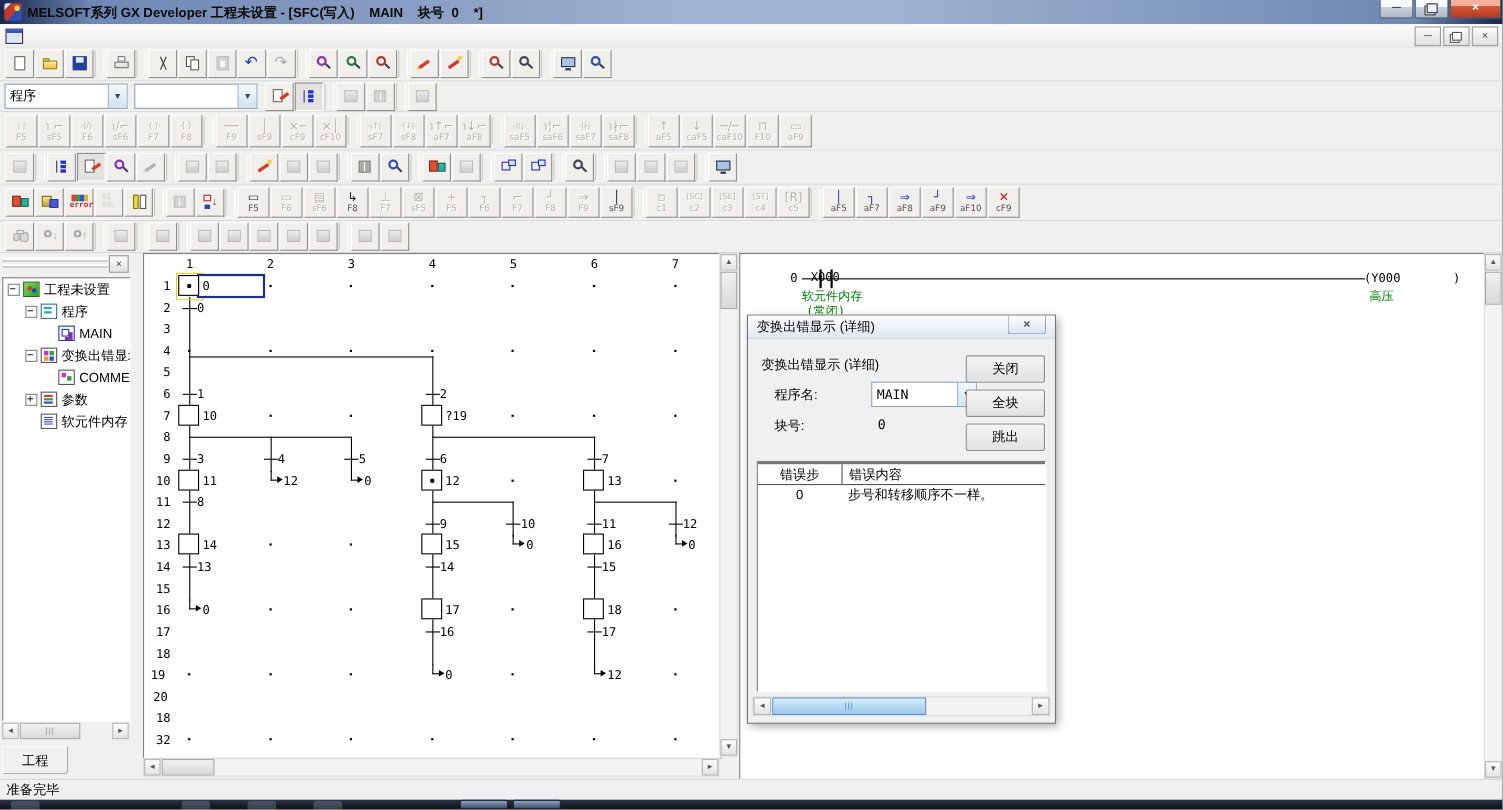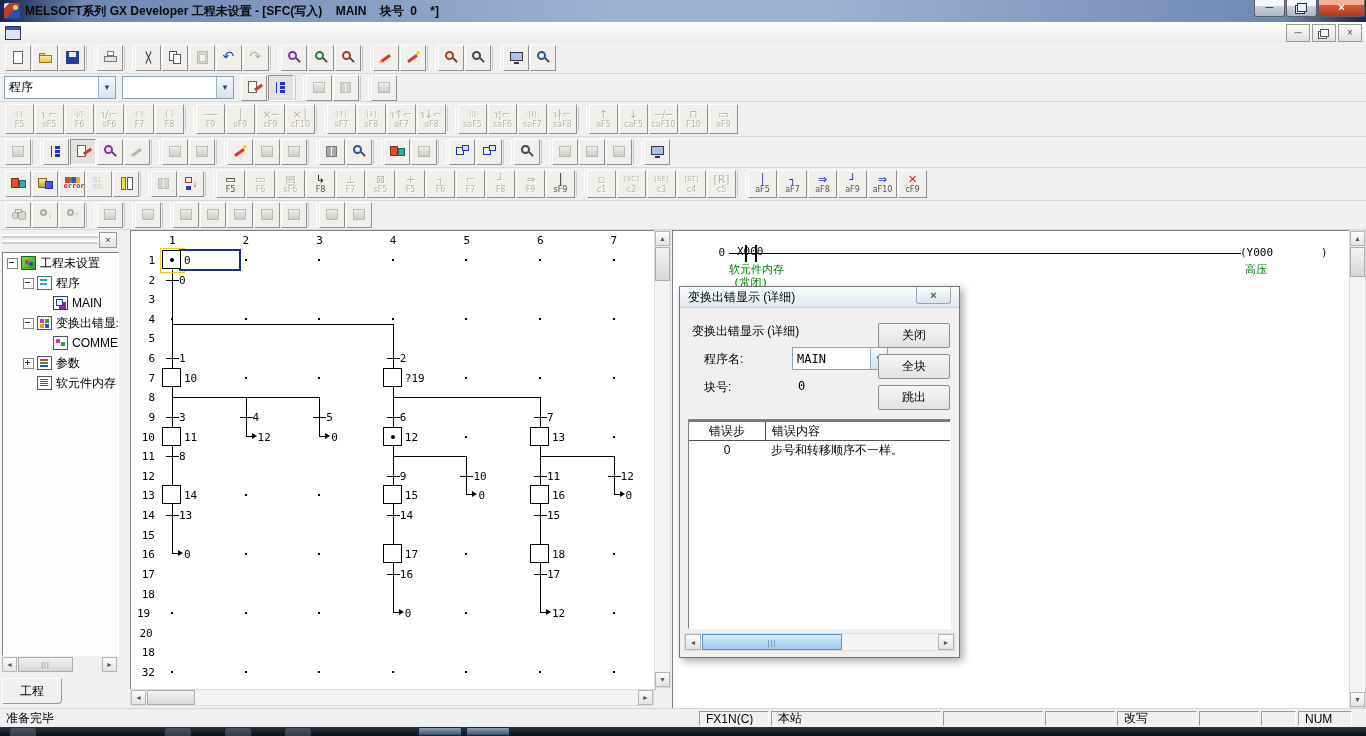--- a/index.html
+++ b/index.html
@@ -948,30 +948,20 @@
         <div class="sbtn" style="left:0;top:0;width:16px;height:16px">◄</div>
         <div class="sbtn" style="right:0;top:0;width:16px;height:16px">►</div>
         <div class="sthumb blue" style="left:17px;top:0;width:140px;height:16px">|||</div>
       </div>
     </div>
 
   </div>
 
   <div id="statusbar">
     <span class="sseg" id="sseg-main">准备完毕</span>
-    <span id="status-segs" style="display:flex;align-items:center">
-        <span class="sseg" style="width: 70px;">FX1N(C)</span>
-        <span class="sseg" style="width: 170px;">本站</span>
-        <span class="sseg" style="width: 100px;"></span>
-        <span class="sseg" style="width: 70px;"></span>
-        <span class="sseg" style="width: 80px;">改写</span>
-        <span class="sseg" style="width: 60px;"></span>
-        <span class="sseg" style="width: 35px;"></span>
-        <span class="sseg" style="width: 54px;">NUM</span>
-      </span>
     <span style="width:14px"></span>
   </div>
 
   <div id="taskbar">
     <div class="tkblob" style="left:10px"></div>
     <div class="tkblob" style="left:165px"></div>
     <div class="tkblob" style="left:225px"></div>
     <div class="tkblob" style="left:285px"></div>
     <div class="tkbtn" style="left:418px"></div>
     <div class="tkbtn" style="left:466px"></div>

